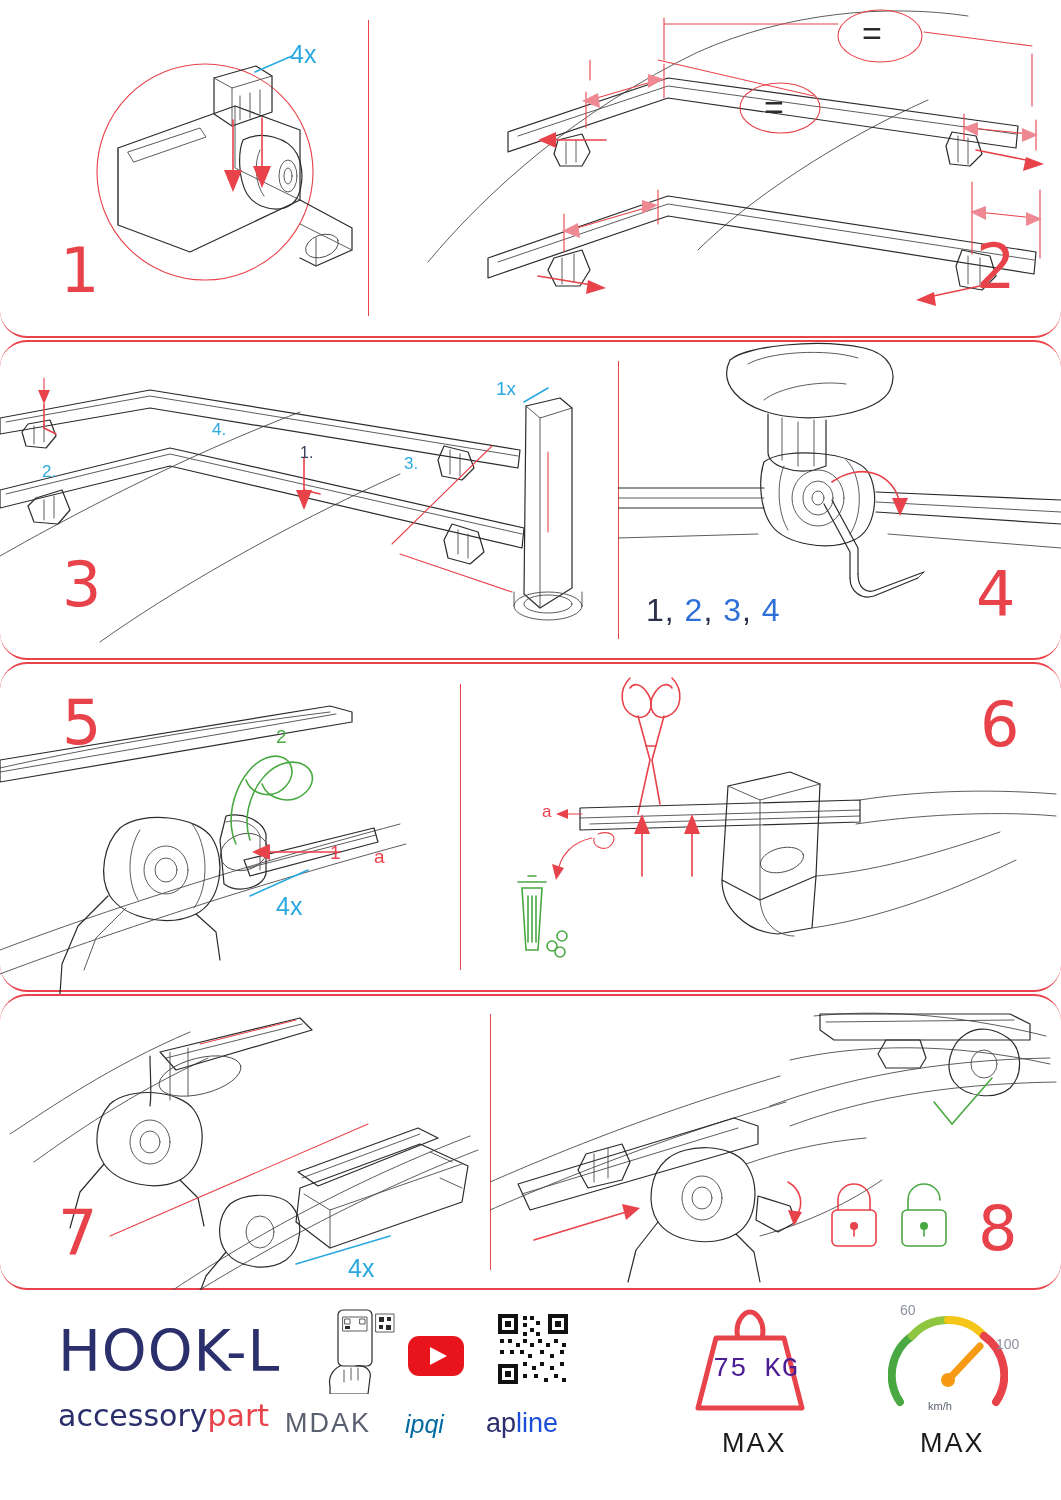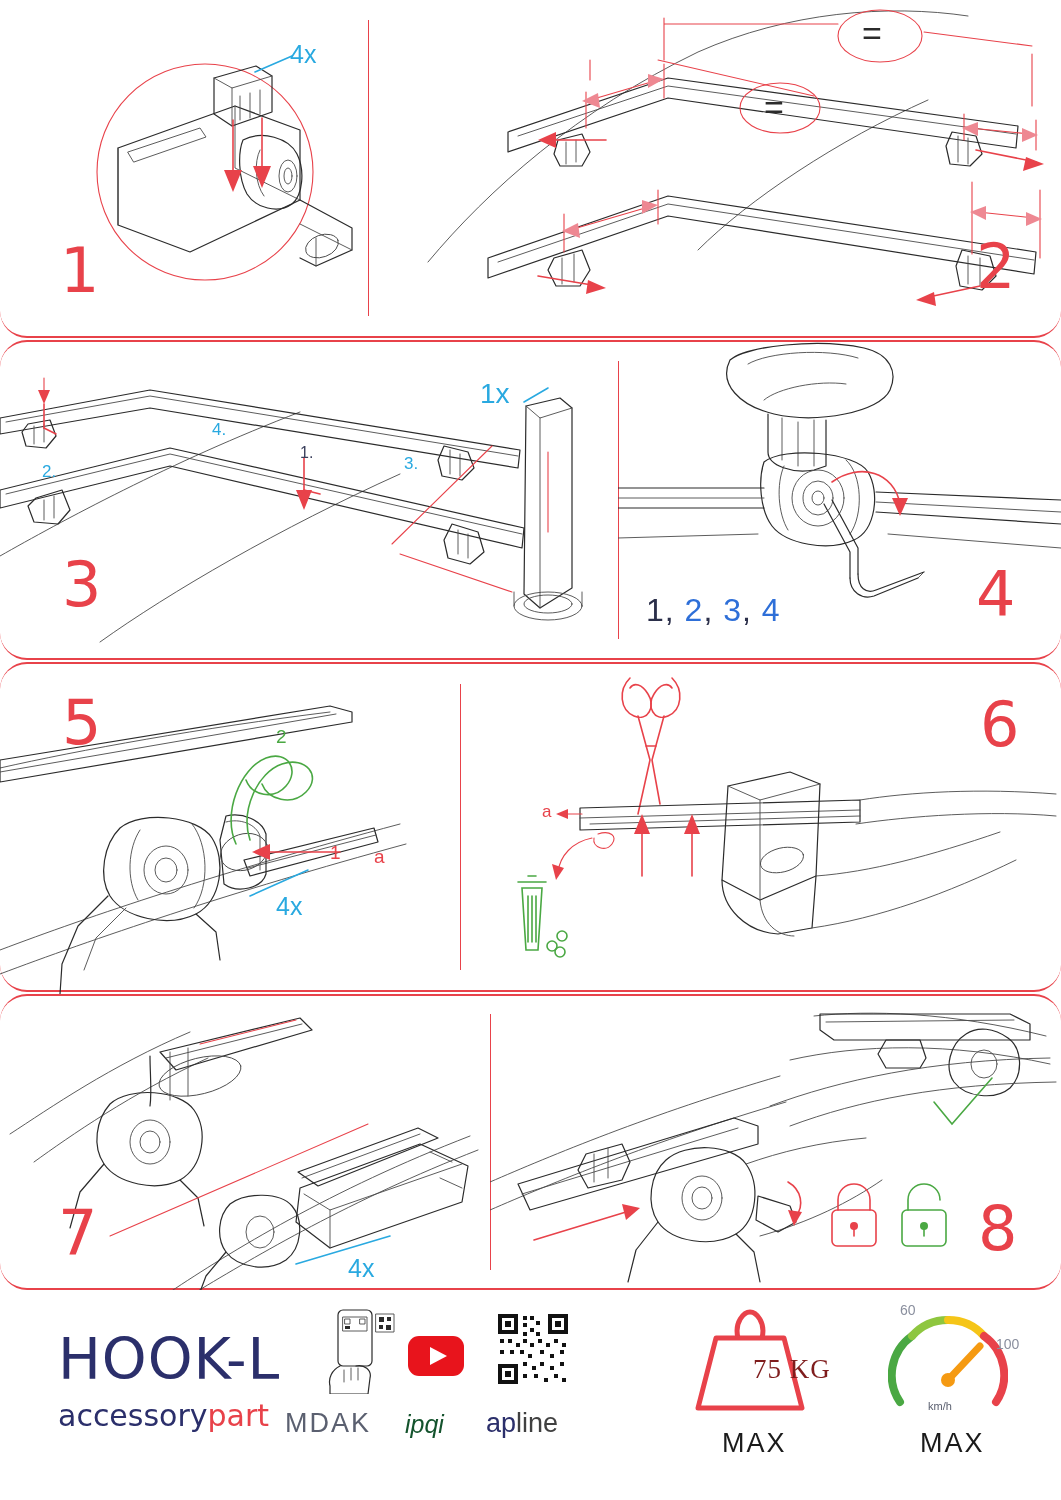--- a/index.html
+++ b/index.html
@@ -61,21 +61,21 @@
 
   
   #footer {
     position: absolute;
     left: 0; top: 1290px;
     width: 1061px; height: 210px;
     background: #fff;
   }
   .brand-title {
     position: absolute;
-    left: 58px; top: 36px;
+    left: 58px; top: 28px;
     font-family: "DejaVu Sans", sans-serif;
     font-size: 57px;
     font-weight: 400;
     color: #2b2f6b;
     letter-spacing: 1px;
   }
   .brand-sub {
     position: absolute;
     left: 58px; top: 108px;
     font-family: "DejaVu Sans", sans-serif;
@@ -84,43 +84,42 @@
     letter-spacing: 0px;
   }
   .brand-sub .part { color: #e8424a; }
   .logo-mdak {
     position: absolute; left: 285px; top: 118px;
     font-size: 27px; color: #5b6070; letter-spacing: 2px;
     font-family: "Liberation Sans", sans-serif;
   }
   .logo-ipqi {
     position: absolute; left: 405px; top: 120px;
-    font-size: 25px; color: #14532d; font-style: italic;
+    font-size: 25px; color: #0369a1; font-style: italic;
     font-family: "Liberation Sans", sans-serif;
   }
   .logo-apline {
     position: absolute; left: 486px; top: 118px;
     font-size: 27px; color: #2b2f6b;
     font-family: "Liberation Sans", sans-serif;
   }
-  .logo-apline .li { color: #404040; }
+  .logo-apline .li { color: #1d4ed8; }
   .max-label {
     position: absolute;
     font-size: 27px;
     letter-spacing: 2px;
     color: #1b1b1b;
     font-family: "Liberation Sans", sans-serif;
   }
   .weight-text {
     position: absolute;
-    color: #7f1d1d;
+    color: #4c1d95;
     font-size: 27px;
-    font-family: Liberation Serif, serif;
+    font-family: Liberation Mono, monospace;
     letter-spacing: 1px;
-    margin-left: 40px;
   }
   .gauge-unit {
     position: absolute;
     font-size: 11px;
     color: #5b6070;
   }
   .gauge-tick { position: absolute; font-size: 14px; color: #8a8f9e; }
   svg { display: block; }
   .ln { fill: none; stroke: #2b2b2b; stroke-width: 1.2; stroke-linecap: round; stroke-linejoin: round; }
   .ln-thin { fill: none; stroke: #4a4a4a; stroke-width: 0.9; stroke-linecap: round; stroke-linejoin: round; }
@@ -276,21 +275,21 @@
 
           <path class="ln" d="M526 64 L560 56 L572 66 L572 246 L540 266 L524 252 Z" fill="none"></path>
           <path class="ln-thin" d="M526 64 L540 76 L572 66 M540 76 L540 266"></path>
           <path class="ln-red-thin" d="M548 110 L548 190" stroke-width="2"></path>
           <ellipse cx="548" cy="264" rx="34" ry="14" class="ln-thin"></ellipse>
           <ellipse cx="548" cy="262" rx="24" ry="9" class="ln-thin"></ellipse>
           <path class="ln-thin" d="M514 250 L514 264 M582 250 L582 264"></path>
 
           <path class="ln-blue" d="M524 60 L548 46"></path>
         </svg>
-        <div class="lbl-blue" style="left:480px;top:36px;font-size:28px;">1x</div>
+        <div class="lbl-blue" style="left:496px;top:36px;font-size:19px;">1x</div>
         <div class="lbl-dark" style="left:300px;top:102px;">1.</div>
         <div class="lbl-blue" style="left:42px;top:120px;">2.</div>
         <div class="lbl-blue" style="left:404px;top:112px;">3.</div>
         <div class="lbl-blue" style="left:212px;top:78px;">4.</div>
         <div class="stepnum" style="left:62px;top:212px;">3</div>
       </div>
 
       <div class="panel" style="left:618px;width:443px;">
         <svg width="443" height="320" viewBox="0 0 443 320">
 

